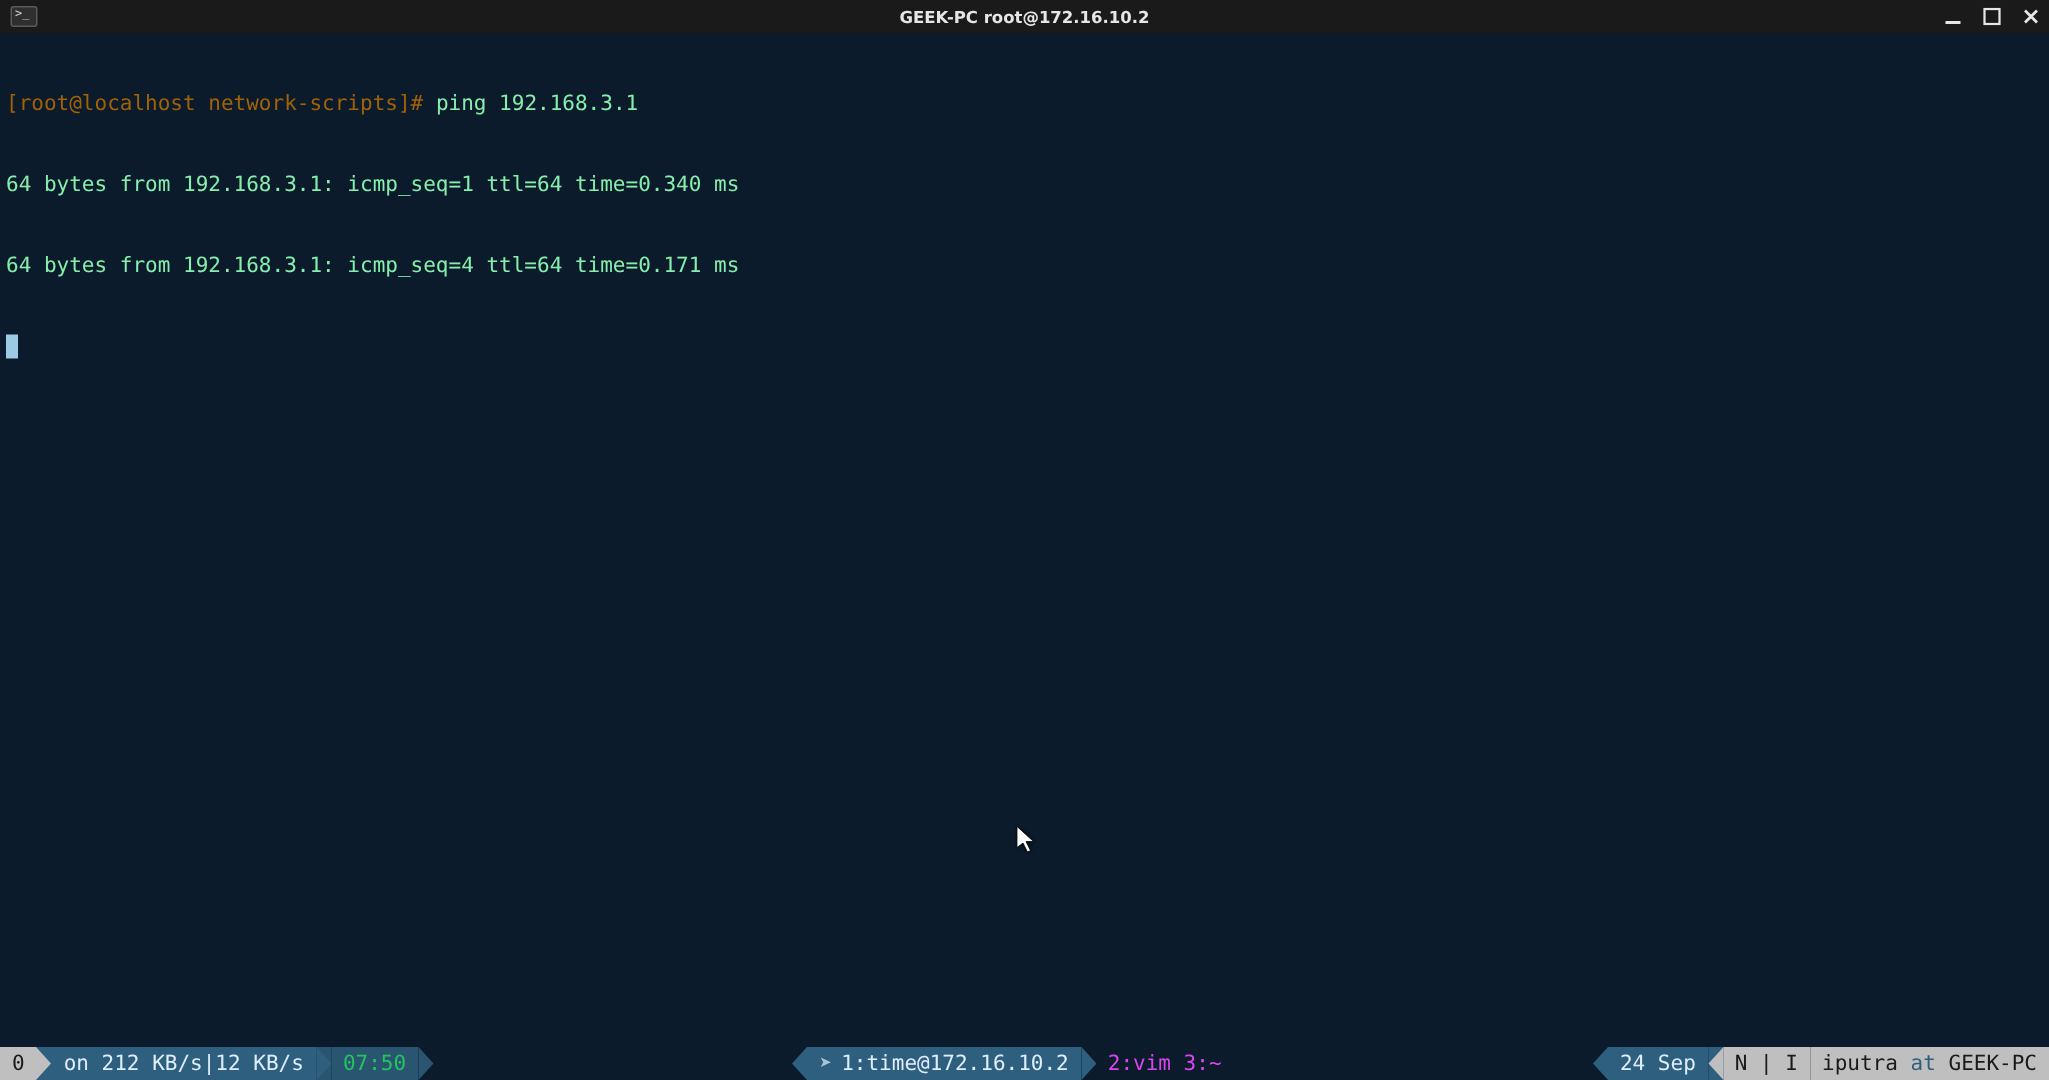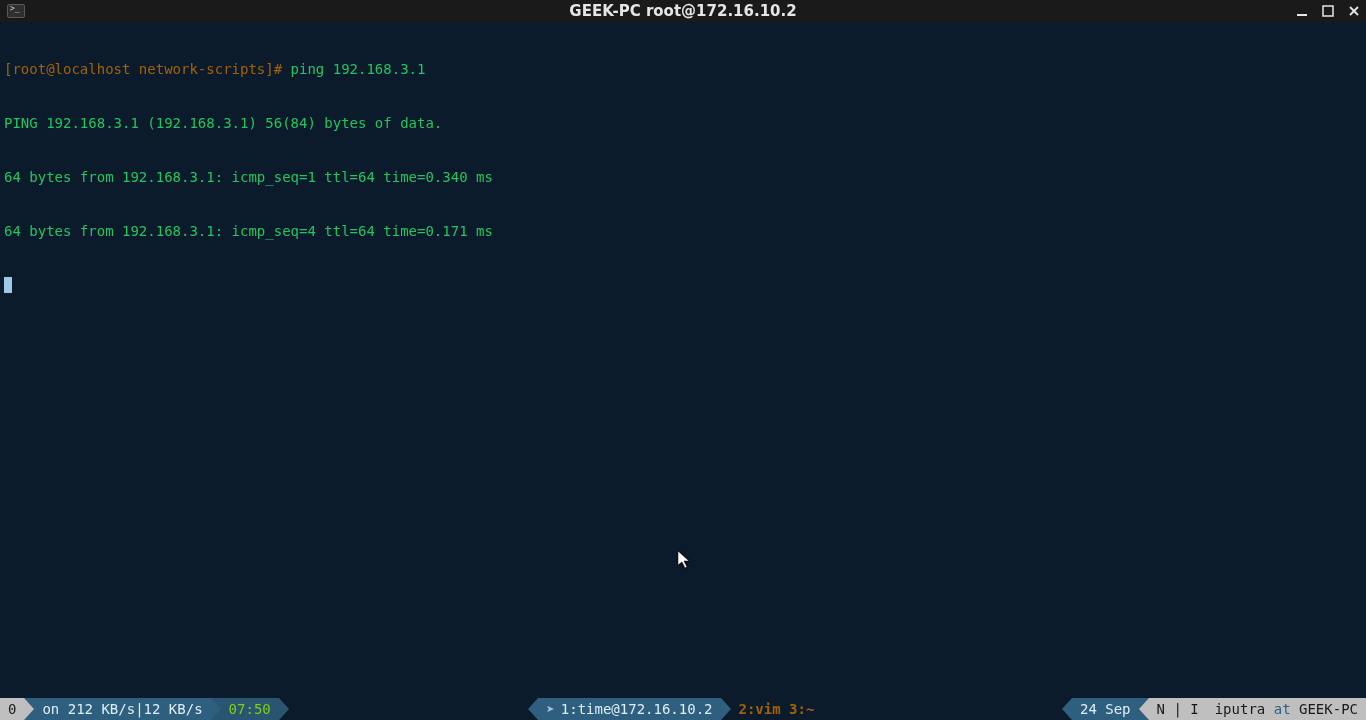--- a/index.html
+++ b/index.html
@@ -16,21 +16,21 @@
   
   .titlebar {
     height: 22px;
     width: 100%;
     background: #1a1a1a;
     display: flex;
     align-items: center;
     position: relative;
     color: #e6e6e6;
     font-family: "DejaVu Sans", Arial, sans-serif;
-    font-size: 15px;
+    font-size: 11px;
   }
   .titlebar .icon-area {
     width: 32px;
     height: 22px;
     display: flex;
     align-items: center;
     justify-content: center;
   }
   .titlebar .term-icon {
     width: 18px; height: 14px;
@@ -80,21 +80,21 @@
     right: 0;
     bottom: 22px;
     background: #0b1b2b;
     padding: 2px 4px 0 4px;
     white-space: pre;
     line-height: 18px;
     letter-spacing: 0px;
   }
   .terminal .line { white-space: pre; }
   .green { color: #a16207; }
-  .cyan { color: #22c55e; }
+  .cyan { color: #86efac; }
   .cursor-block {
     display: inline-block;
     width: 8px; height: 16px;
     background: #9cc9e3;
     vertical-align: text-bottom;
   }
 
   
   .statusbar {
     position: absolute;
@@ -108,22 +108,22 @@
     white-space: nowrap;
   }
   .sb-seg {
     display: flex;
     align-items: center;
     padding: 0 8px;
     height: 22px;
   }
   .sb-grey  { background: #bfbfbf; color: #1a1a1a; }
   .sb-blue  { background: #2f5f7f; color: #dfeefb; align-items: flex-end; }
-  .sb-blue2 { background: #2a5570; color: #84cc16; }
-  .sb-dark  { background: #0b1b2b; color: #a16207; font-weight: bold; }
+  .sb-blue2 { background: #2a5570; color: #22c55e; }
+  .sb-dark  { background: #0b1b2b; color: #d946ef; }
   .sb-spacer { flex: 1 1 auto; }
   .sb-host { background: #bfbfbf; color: #1a1a1a; padding: 0 8px; }
   .sb-hostline .at { color:#2f5f7f;text-align:right; }
   .arrow-right {
     width: 0; height: 0;
     border-top: 11px solid transparent;
     border-bottom: 11px solid transparent;
   }
   .arrow-left {
     width: 0; height: 0;
@@ -174,21 +174,20 @@
       <svg width="12" height="12" viewBox="0 0 12 12">
           <line x1="2" y1="2" x2="10" y2="10" stroke="#e6e6e6" stroke-width="1.8"></line>
           <line x1="10" y1="2" x2="2" y2="10" stroke="#e6e6e6" stroke-width="1.8"></line>
         </svg>
     </div>
   </div>
 </div>
 
 <div class="terminal">
   <div class="line"><span class="green">[root@localhost network-scripts]#</span><span class="cyan"> ping 192.168.3.1</span></div>
-  <div class="line cyan">PING 192.168.3.1 (192.168.3.1) 56(84) bytes of data.</div>
   <div class="line cyan">64 bytes from 192.168.3.1: icmp_seq=1 ttl=64 time=0.340 ms</div>
   <div class="line cyan">64 bytes from 192.168.3.1: icmp_seq=4 ttl=64 time=0.171 ms</div>
   <div class="line"><span class="cursor-block"></span></div>
 </div>
 
 <div class="mouse-cursor">
   <svg width="12" height="18" viewBox="0 0 12 18">
     <polygon points="0,0 0,14 4,11 7,17 9,16 6,10 11,10" fill="#ffffff" stroke="#000" stroke-width="0.5"></polygon>
   </svg>
 </div>

